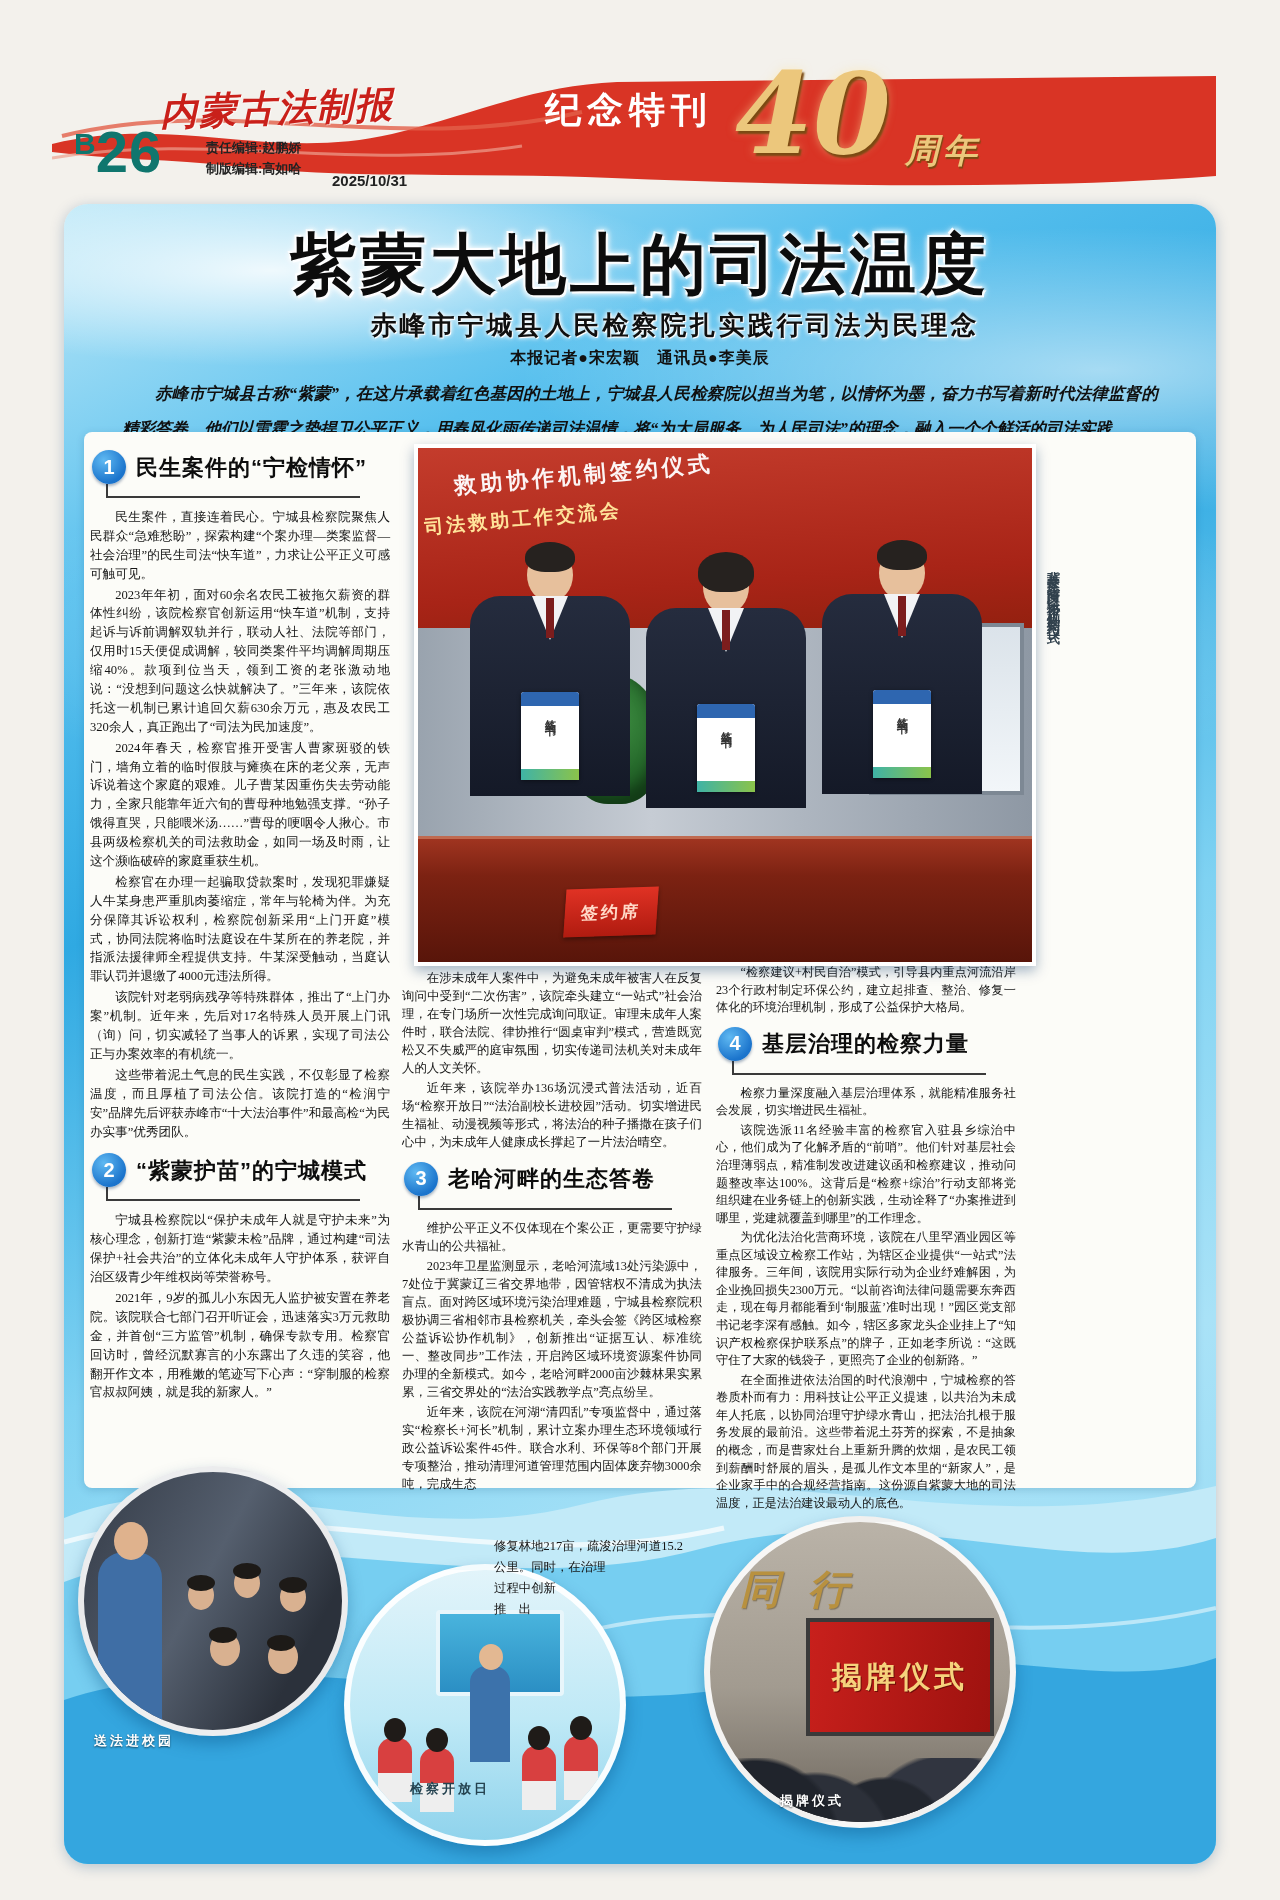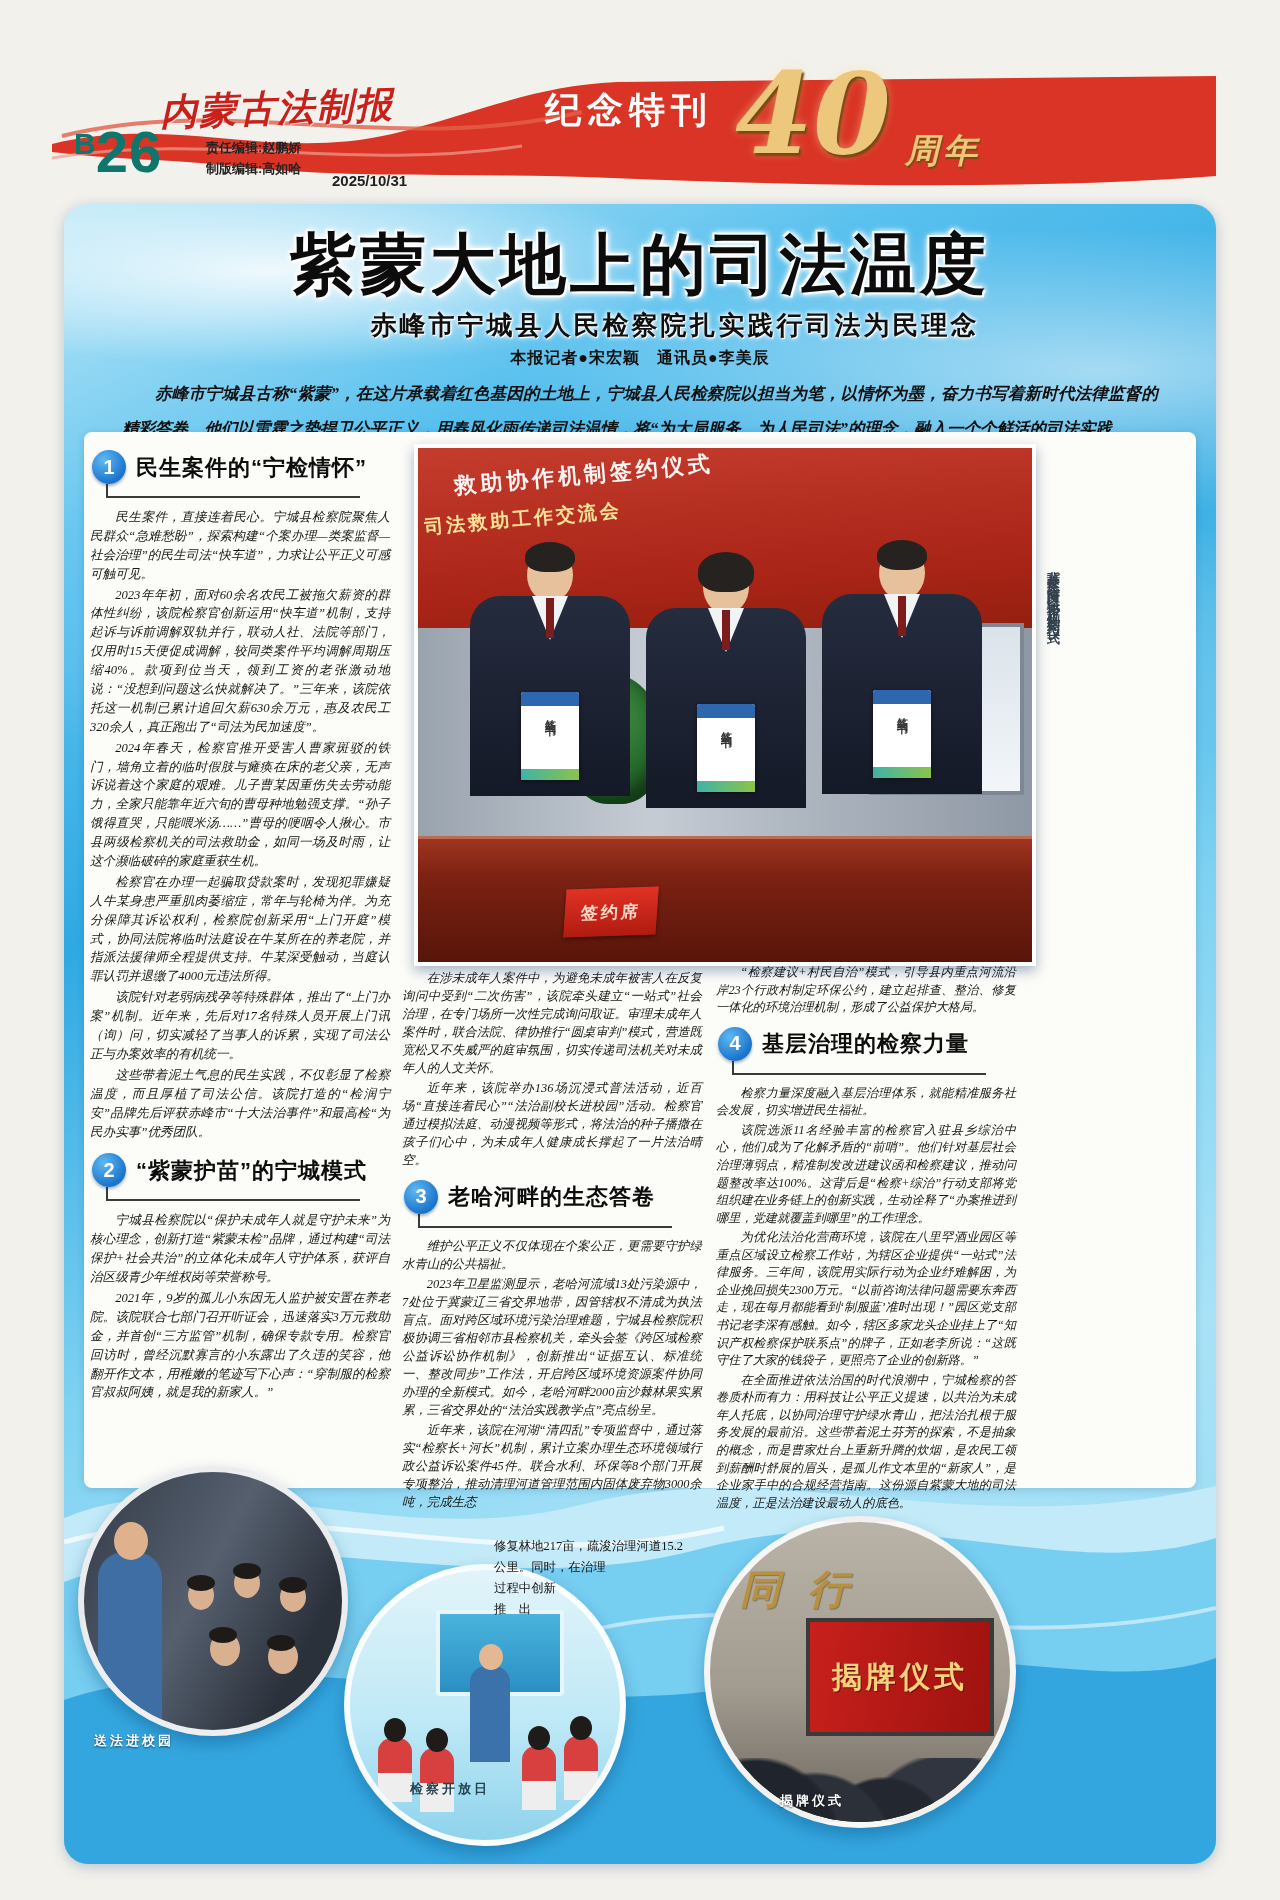--- a/index.html
+++ b/index.html
@@ -41,21 +41,21 @@
     font-family:"Liberation Serif",serif;font-size:16px;font-weight:bold;color:#111;letter-spacing:1px;}
   .intro{position:absolute;left:58px;top:172px;width:1036px;
     font-family:"Liberation Serif",serif;font-style:italic;font-size:16.5px;font-weight:bold;color:#101010;
     line-height:2.15;text-indent:2em;text-align:justify;}
 
   
   .card{position:absolute;left:20px;top:228px;width:1112px;height:1056px;background:#fcfcf8;border-radius:8px;
     box-shadow:0 2px 8px rgba(0,60,110,.18);}
 
   .col{position:absolute;color:#151515;font-family:"Liberation Serif","DejaVu Serif",serif;text-align:justify;z-index:4;}
-  .col p{margin:0 0 2px 0;text-indent:2em;font-style:italic;}
+  .col p{margin:0 0 2px 0;text-indent:2em;}
   .col1{left:26px;top:240px;width:300px;font-size:12.6px;line-height:1.5;}
   .col2{left:338px;top:766px;width:300px;font-size:12.4px;line-height:1.45;}
   .col3{left:652px;top:760px;width:300px;font-size:12.2px;line-height:1.44;}
 
   .sec-head{display:flex;align-items:center;gap:10px;margin:6px 0 0 2px;text-indent:0;}
   .num-badge{flex:0 0 auto;width:34px;height:34px;border-radius:50%;
     background:radial-gradient(circle at 35% 30%,#5fb9f2,#1b74cc 70%);color:#fff;
     font-family:"Liberation Sans",sans-serif;font-size:20px;font-weight:900;display:flex;align-items:center;justify-content:center;
     box-shadow:0 2px 3px rgba(0,40,90,.35);}
   .sec-title{font-family:"Liberation Sans",sans-serif;font-size:22px;font-weight:900;color:#0d0d0d;letter-spacing:1px;white-space:nowrap;}
@@ -231,21 +231,21 @@
           </div>
         </div>
       </div>
       <div class="table-sign">签约席</div>
     </div>
   </div>
   <div class="v-caption">冀蒙辽三省跨区域协作机制签约仪式</div>
 
   <div class="col col2">
     <p>在涉未成年人案件中，为避免未成年被害人在反复询问中受到“二次伤害”，该院牵头建立“一站式”社会治理，在专门场所一次性完成询问取证。审理未成年人案件时，联合法院、律协推行“圆桌审判”模式，营造既宽松又不失威严的庭审氛围，切实传递司法机关对未成年人的人文关怀。</p>
-    <p>近年来，该院举办136场沉浸式普法活动，近百场“直接连着民心”“法治副校长进校园”活动。检察官通过模拟法庭、动漫视频等形式，将法治的种子播撒在孩子们心中，为未成年人健康成长撑起了一片法治晴空。</p>
+    <p>近年来，该院举办136场沉浸式普法活动，近百场“检察开放日”“法治副校长进校园”活动。切实增进民生福祉、动漫视频等形式，将法治的种子播撒在孩子们心中，为未成年人健康成长撑起了一片法治晴空。</p>
     <div class="sec-head" style="margin-top:10px;">
       <span class="num-badge">3</span>
       <span class="sec-title">老哈河畔的生态答卷</span>
     </div>
     <div class="sec-rule"></div>
     <p>维护公平正义不仅体现在个案公正，更需要守护绿水青山的公共福祉。</p>
     <p>2023年卫星监测显示，老哈河流域13处污染源中，7处位于冀蒙辽三省交界地带，因管辖权不清成为执法盲点。面对跨区域环境污染治理难题，宁城县检察院积极协调三省相邻市县检察机关，牵头会签《跨区域检察公益诉讼协作机制》，创新推出“证据互认、标准统一、整改同步”工作法，开启跨区域环境资源案件协同办理的全新模式。如今，老哈河畔2000亩沙棘林果实累累，三省交界处的“法治实践教学点”亮点纷呈。</p>
     <p>近年来，该院在河湖“清四乱”专项监督中，通过落实“检察长+河长”机制，累计立案办理生态环境领域行政公益诉讼案件45件。联合水利、环保等8个部门开展专项整治，推动清理河道管理范围内固体废弃物3000余吨，完成生态</p>
   </div>
 

